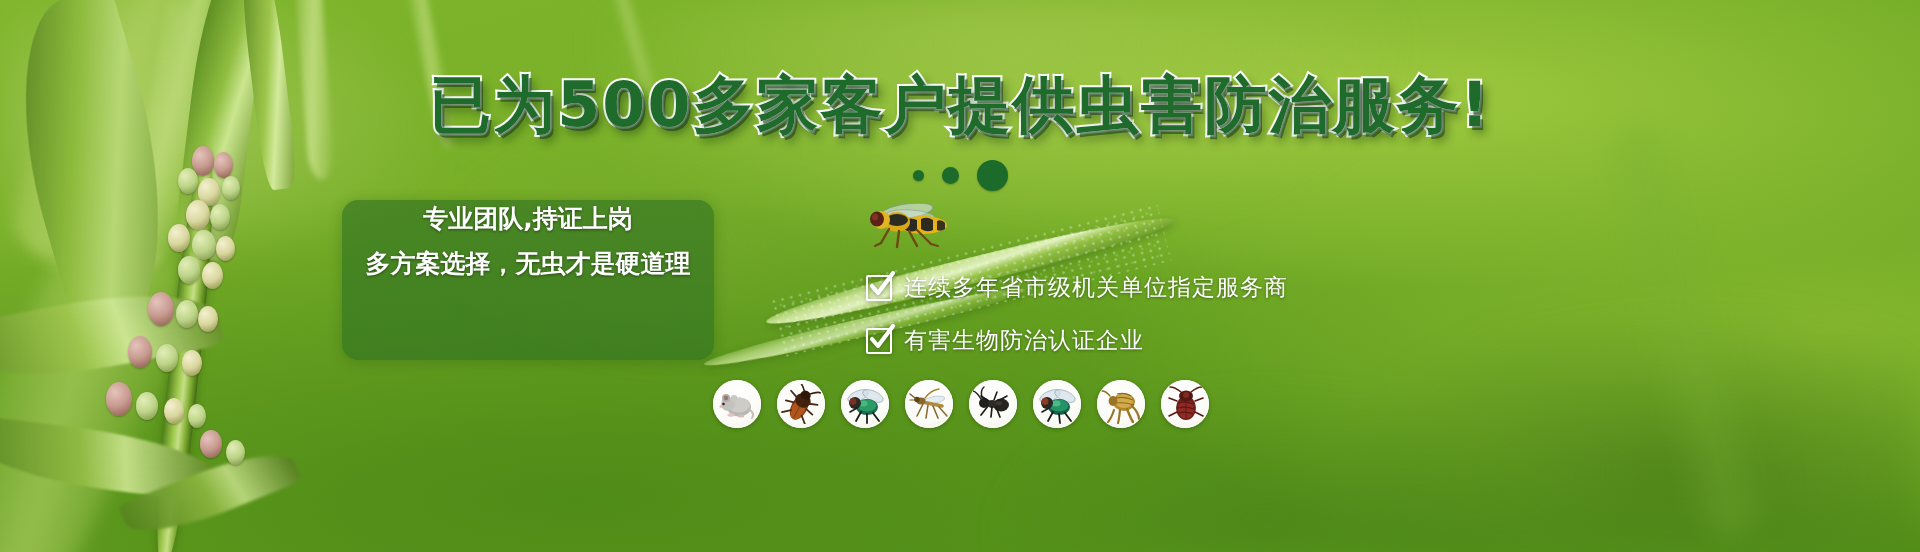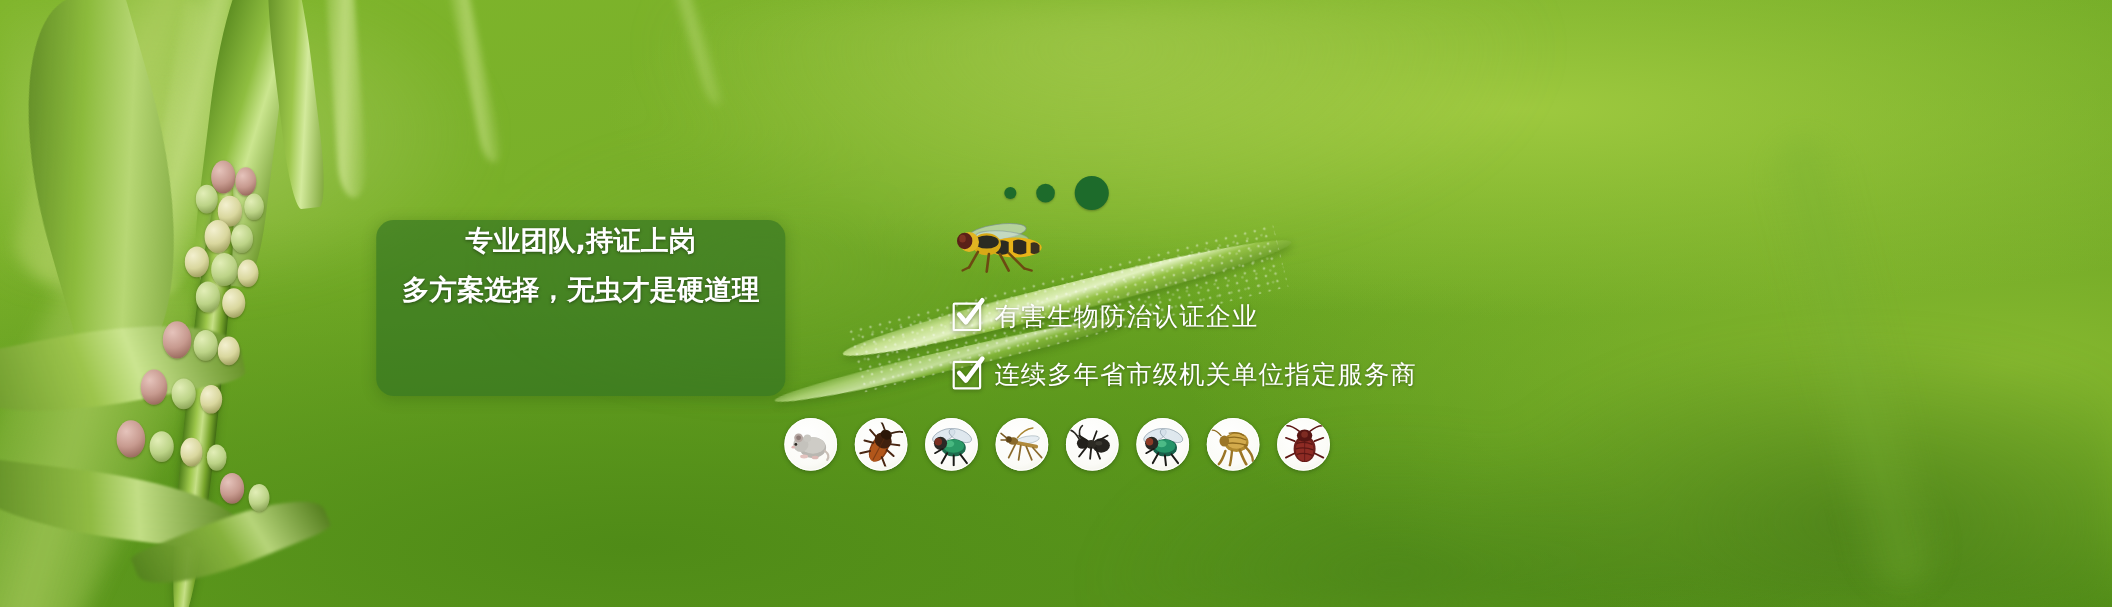--- a/index.html
+++ b/index.html
@@ -356,49 +356,52 @@
 
       <path d="M44 33 l-8 14" stroke="#6c4a12" stroke-width="2.4" fill="none" stroke-linecap="round"></path>
       <path d="M54 35 l-2 16" stroke="#6c4a12" stroke-width="2.4" fill="none" stroke-linecap="round"></path>
       <path d="M64 35 l8 15" stroke="#6c4a12" stroke-width="2.4" fill="none" stroke-linecap="round"></path>
       <path d="M72 34 l14 14" stroke="#6c4a12" stroke-width="2.2" fill="none" stroke-linecap="round"></path>
       <path d="M36 47 l-6 3" stroke="#6c4a12" stroke-width="2" fill="none" stroke-linecap="round"></path>
       <path d="M86 48 l7 2" stroke="#6c4a12" stroke-width="2" fill="none" stroke-linecap="round"></path>
     </svg>
   </div>
 
+  <div class="headline-wrap">
+    <div class="headline">已为500多家客户提供虫害防治服务!</div>
+  </div>
 
   <div class="dots">
     <span class="dot s"></span>
     <span class="dot m"></span>
     <span class="dot l"></span>
   </div>
 
   <div class="panel"></div>
   <div class="panel-lines">
     <div class="pl pl1">专业团队,持证上岗</div>
     <div class="pl pl2">多方案选择，无虫才是硬道理</div>
   </div>
 
   <div class="checklist">
     <div class="check-row">
       <span class="check-box">
         <svg viewBox="0 0 34 34" xmlns="http://www.w3.org/2000/svg">
           <path d="M7 19 l6 7 L28 6" stroke="#ffffff" stroke-width="4.2" fill="none" stroke-linecap="round" stroke-linejoin="round"></path>
         </svg>
       </span>
-      <span class="check-text">有害生物防治认证企业</span>
+      <span class="check-text">连续多年省市级机关单位指定服务商</span>
     </div>
     <div class="check-row">
       <span class="check-box">
         <svg viewBox="0 0 34 34" xmlns="http://www.w3.org/2000/svg">
           <path d="M7 19 l6 7 L28 6" stroke="#ffffff" stroke-width="4.2" fill="none" stroke-linecap="round" stroke-linejoin="round"></path>
         </svg>
       </span>
-      <span class="check-text">连续多年省市级机关单位指定服务商</span>
+      <span class="check-text">有害生物防治认证企业</span>
     </div>
   </div>
 
   <div class="pest-row">
 
     <span class="pest">
       <svg viewBox="0 0 40 40" xmlns="http://www.w3.org/2000/svg">
         <ellipse cx="22" cy="23" rx="12" ry="9.5" fill="#b9b7b1"></ellipse>
         <ellipse cx="22" cy="21" rx="11" ry="7.5" fill="#ceccc6"></ellipse>
         <circle cx="11" cy="20" r="7" fill="#c4c2bc"></circle>

